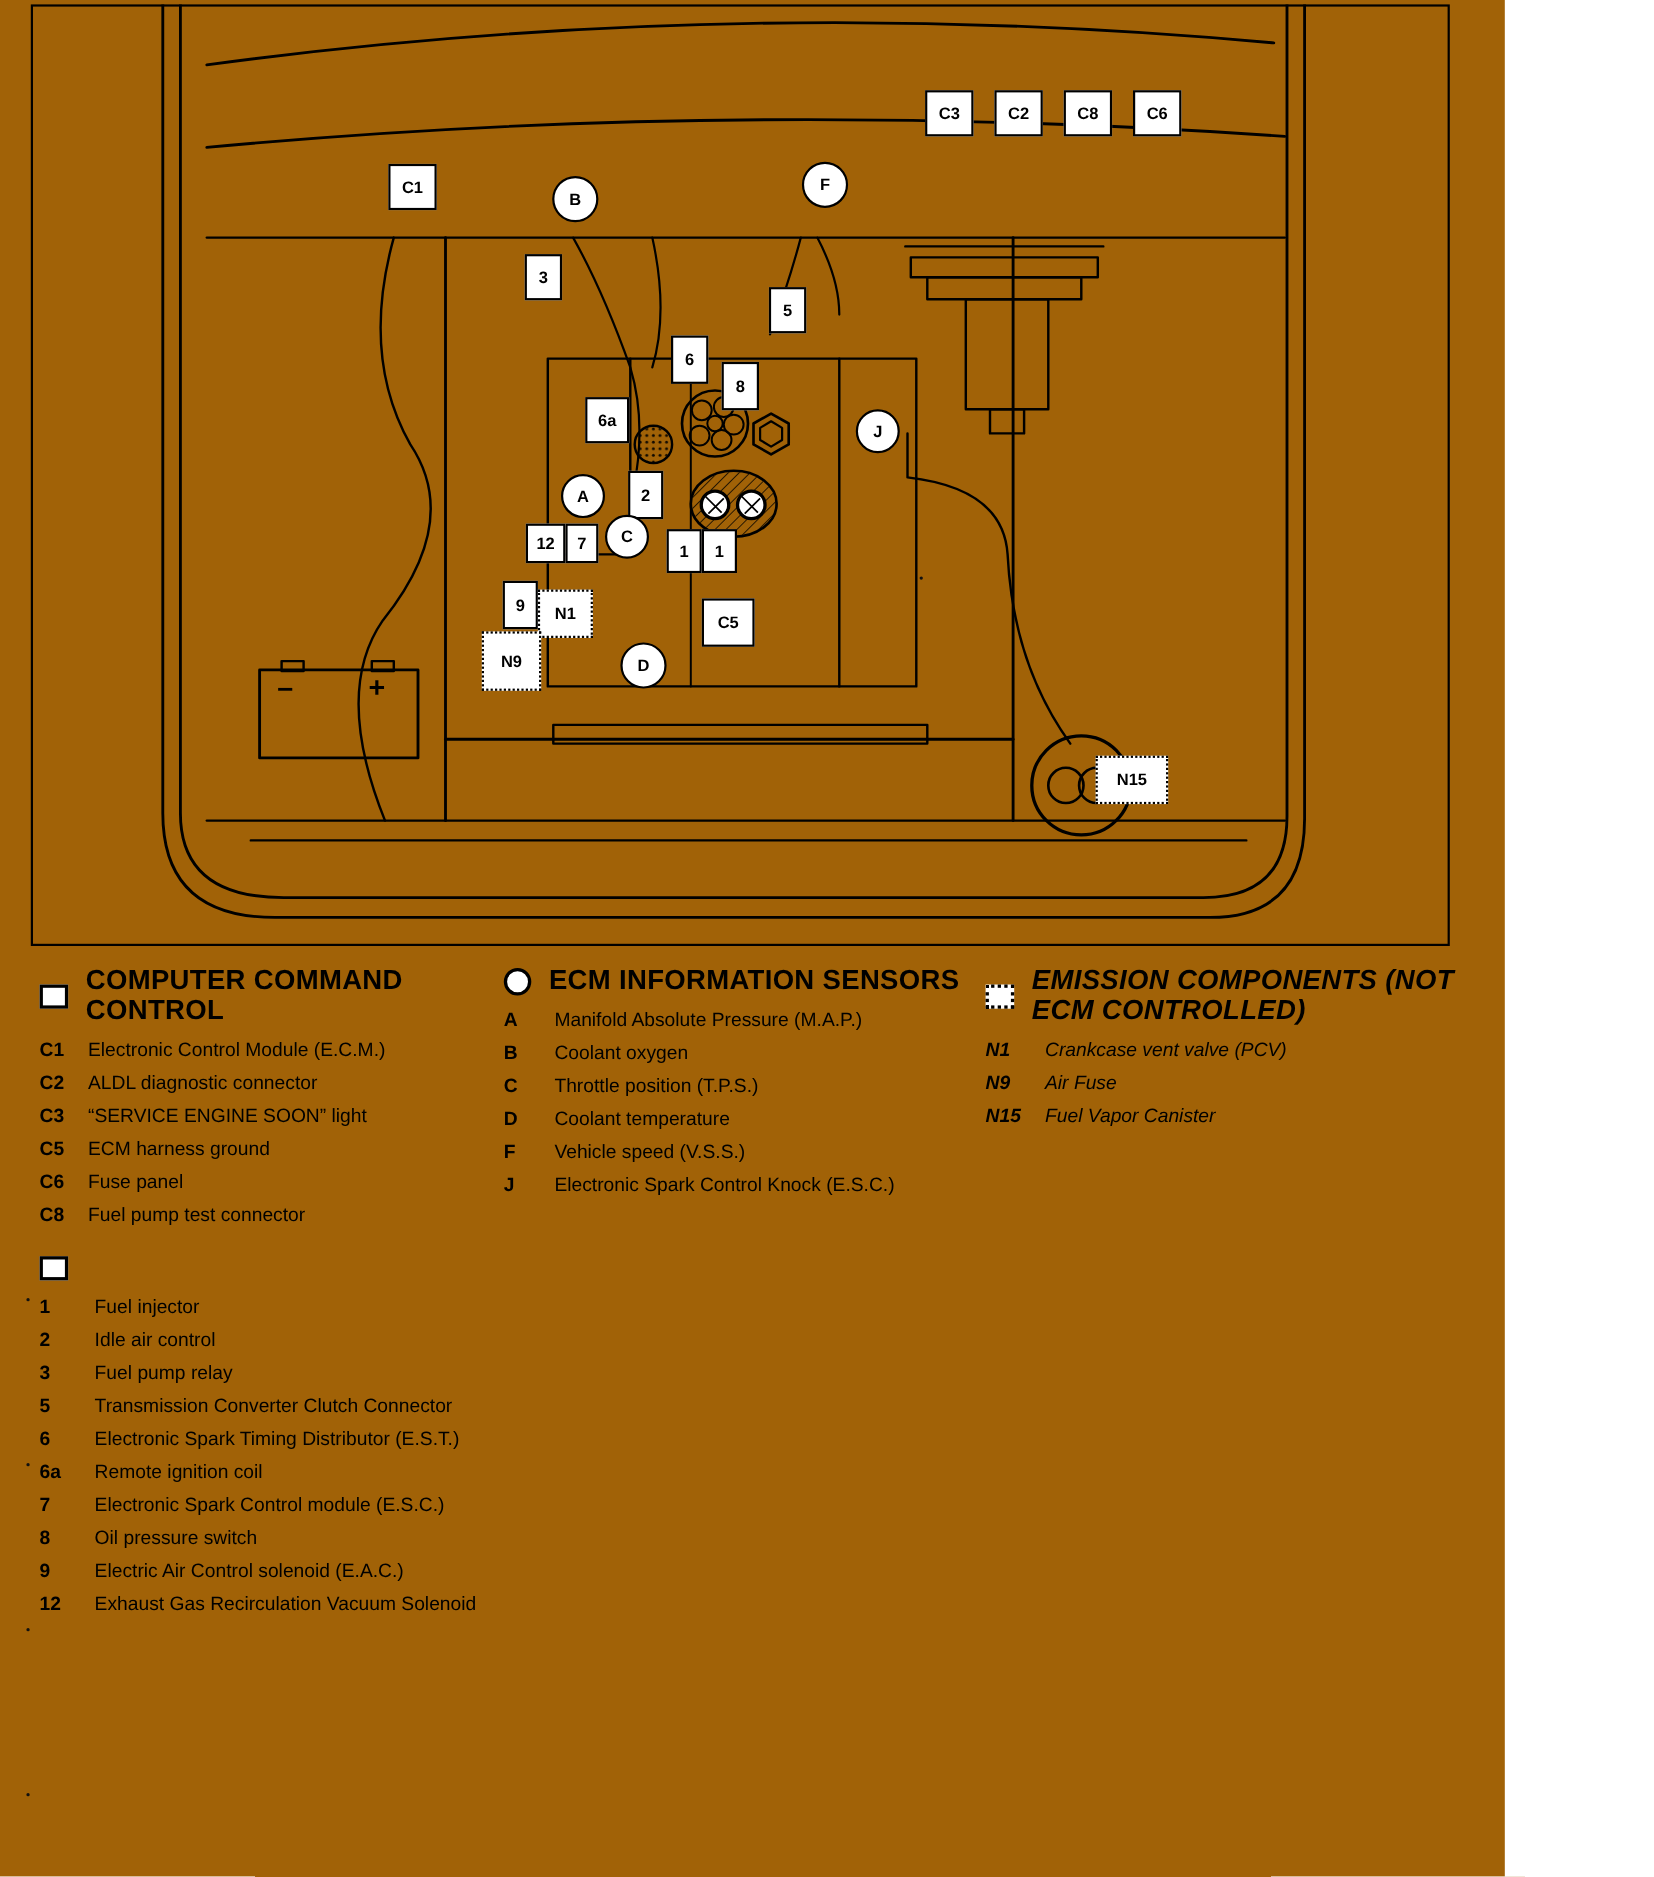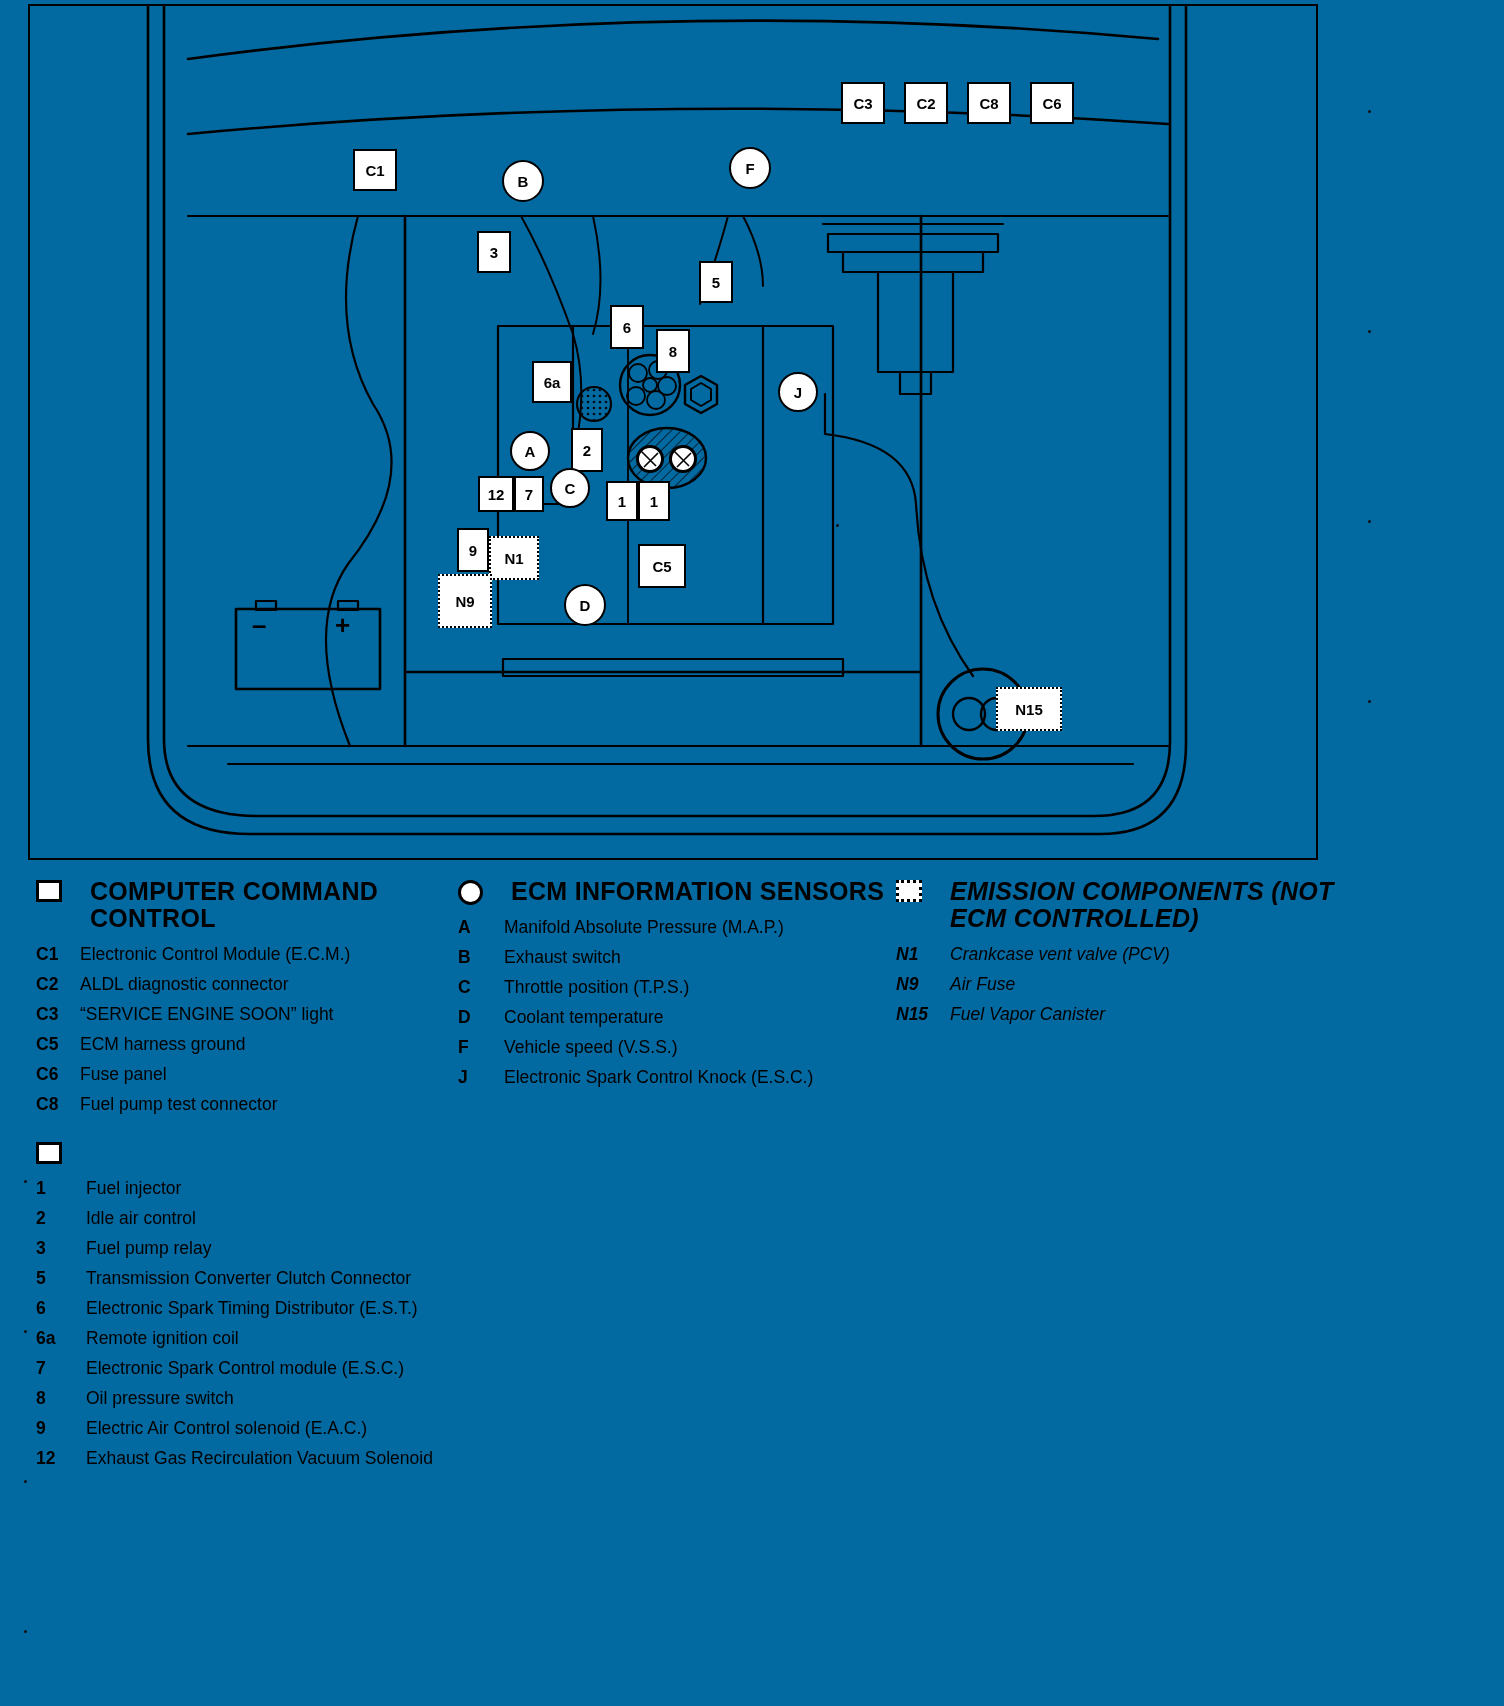--- a/index.html
+++ b/index.html
@@ -1,17 +1,17 @@
 <!DOCTYPE html>
 <html><head>
 <meta charset="utf-8">
 <style>
   html,body{margin:0;padding:0;background:#fff;}
   body{font-family:"Liberation Sans", sans-serif;color:#000;}
-  #page{position:relative;width:1504px;height:1706px;background:#0369a1;overflow:hidden;}
+  #page{position:relative;width:1368px;height:1706px;background:#a16207;overflow:hidden;}
 
   
   .frame{position:absolute;left:28px;top:4px;width:1290px;height:856px;border:2px solid #000;box-sizing:border-box;}
 
   
   #diagram{position:absolute;left:28px;top:4px;width:1290px;height:856px;}
 
   
   .cbox{position:absolute;box-sizing:border-box;border:2px solid #000;background:#fff;
         display:flex;align-items:center;justify-content:center;
@@ -19,21 +19,21 @@
   .ccirc{position:absolute;box-sizing:border-box;border:2.5px solid #000;border-radius:50%;background:#fff;
         display:flex;align-items:center;justify-content:center;
         font-family:"Liberation Sans",sans-serif;font-weight:bold;font-size:15px;}
   .cdash{position:absolute;box-sizing:border-box;border:2px dotted #000;background:#fff;
         display:flex;align-items:center;justify-content:center;
         font-family:"Liberation Sans",sans-serif;font-weight:bold;font-size:15px;}
 
   
   #legend{position:absolute;left:0;top:868px;width:1504px;height:840px;}
   .legcol{position:absolute;}
-  .leghead{display:flex;align-items:flex-start;gap:28px;margin-bottom:10px;}
+  .leghead{display:flex;align-items:center;gap:16px;margin-bottom:10px;}
   .leghead .sym{flex:0 0 auto;margin-top:2px;}
   .sym-sq{width:26px;height:22px;border:3px solid #000;box-sizing:border-box;background:#fff;}
   .sym-ci{width:25px;height:25px;border:3.5px solid #000;border-radius:50%;box-sizing:border-box;background:#fff;}
   .sym-da{width:26px;height:22px;border:3px dotted #000;box-sizing:border-box;background:#fff;}
   .leghead .txt{font-weight:bold;font-size:25px;line-height:1.08;letter-spacing:.3px;}
   .legrow{display:flex;font-size:17.5px;line-height:1.0;margin-bottom:12.5px;}
   .legrow .k{flex:0 0 auto;font-weight:bold;}
   .legrow .v{flex:1 1 auto;}
 
   
@@ -205,21 +205,21 @@
         <div class="sym sym-ci"></div>
         <div class="txt">ECM INFORMATION SENSORS</div>
       </div>
       <div style="margin-top:14px;">
         <div class="legrow">
             <div class="k" style="width:46px;">A</div>
             <div class="v">Manifold Absolute Pressure (M.A.P.)</div>
           </div>
         <div class="legrow">
             <div class="k" style="width:46px;">B</div>
-            <div class="v">Exhaust switch</div>
+            <div class="v">Coolant oxygen</div>
           </div>
         <div class="legrow">
             <div class="k" style="width:46px;">C</div>
             <div class="v">Throttle position (T.P.S.)</div>
           </div>
         <div class="legrow">
             <div class="k" style="width:46px;">D</div>
             <div class="v">Coolant temperature</div>
           </div>
         <div class="legrow">

